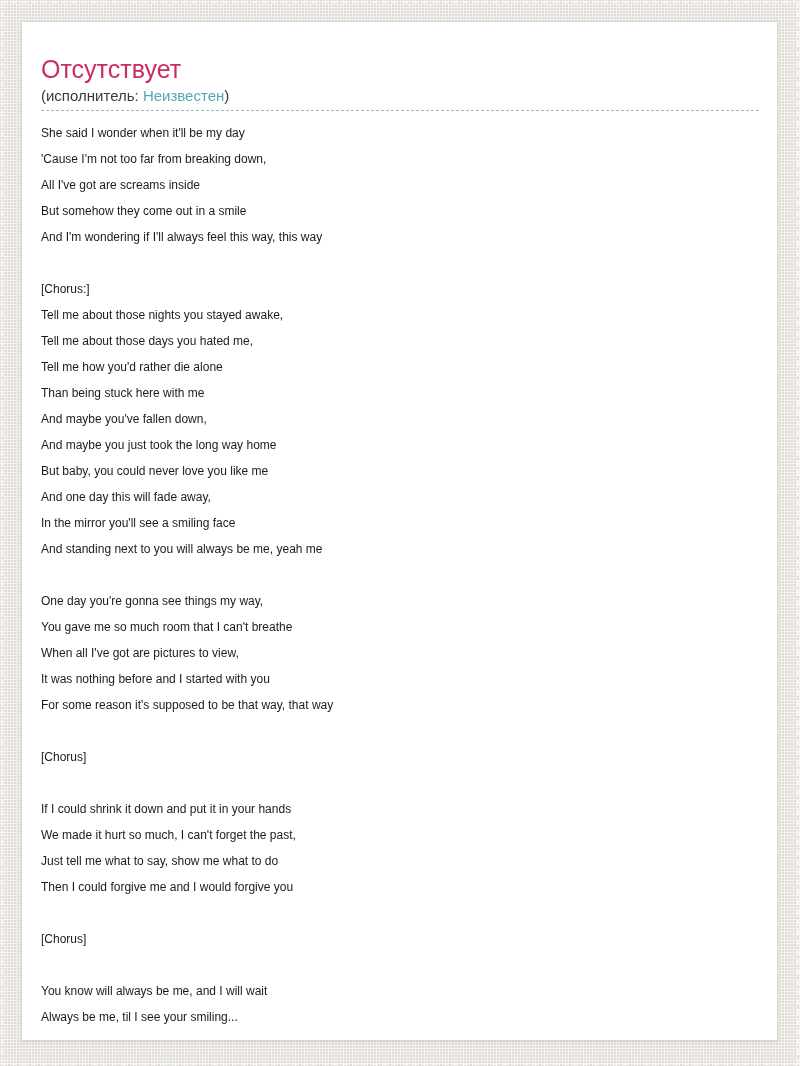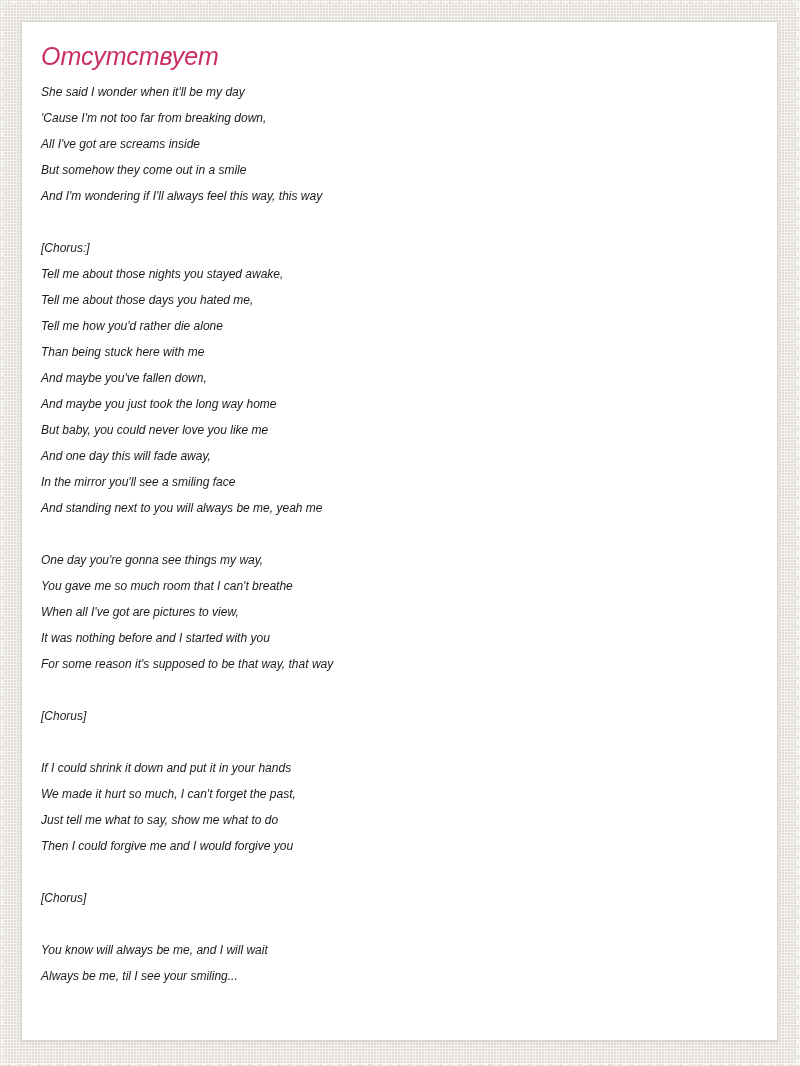--- a/index.html
+++ b/index.html
@@ -35,22 +35,21 @@
   }
   .content-card {
     position: absolute;
     left: 21px;
     top: 21px;
     width: 757px;
     height: 1020px;
     background: var(--card-bg);
     border: 1px solid var(--card-border);
     box-shadow: 0 1px 3px rgba(90,85,75,0.12);
-    padding: 20px 18px 0 19px;
-    font-style: italic;
+    padding: 33px 18px 0 19px;
   }
   .song-title {
     margin: 0;
     font-size: 25px;
     line-height: 28px;
     font-weight: normal;
     color: var(--title-color);
   }
   .artist-line {
     margin-top: 3px;
@@ -73,20 +72,21 @@
     white-space: pre-line;
   }
 </style>
 </head>
 <body>
 
 <div class="page-frame"></div>
 
 <div class="content-card">
   <h1 class="song-title">Отсутствует</h1>
+  <div class="artist-line"><span>(исполнитель: </span><a class="artist-link">Неизвестен</a><span>)</span></div>
   <div class="lyrics">She said I wonder when it'll be my day
 'Cause I'm not too far from breaking down,
 All I've got are screams inside
 But somehow they come out in a smile
 And I'm wondering if I'll always feel this way, this way
 
 [Chorus:]
 Tell me about those nights you stayed awake,
 Tell me about those days you hated me,
 Tell me how you'd rather die alone

